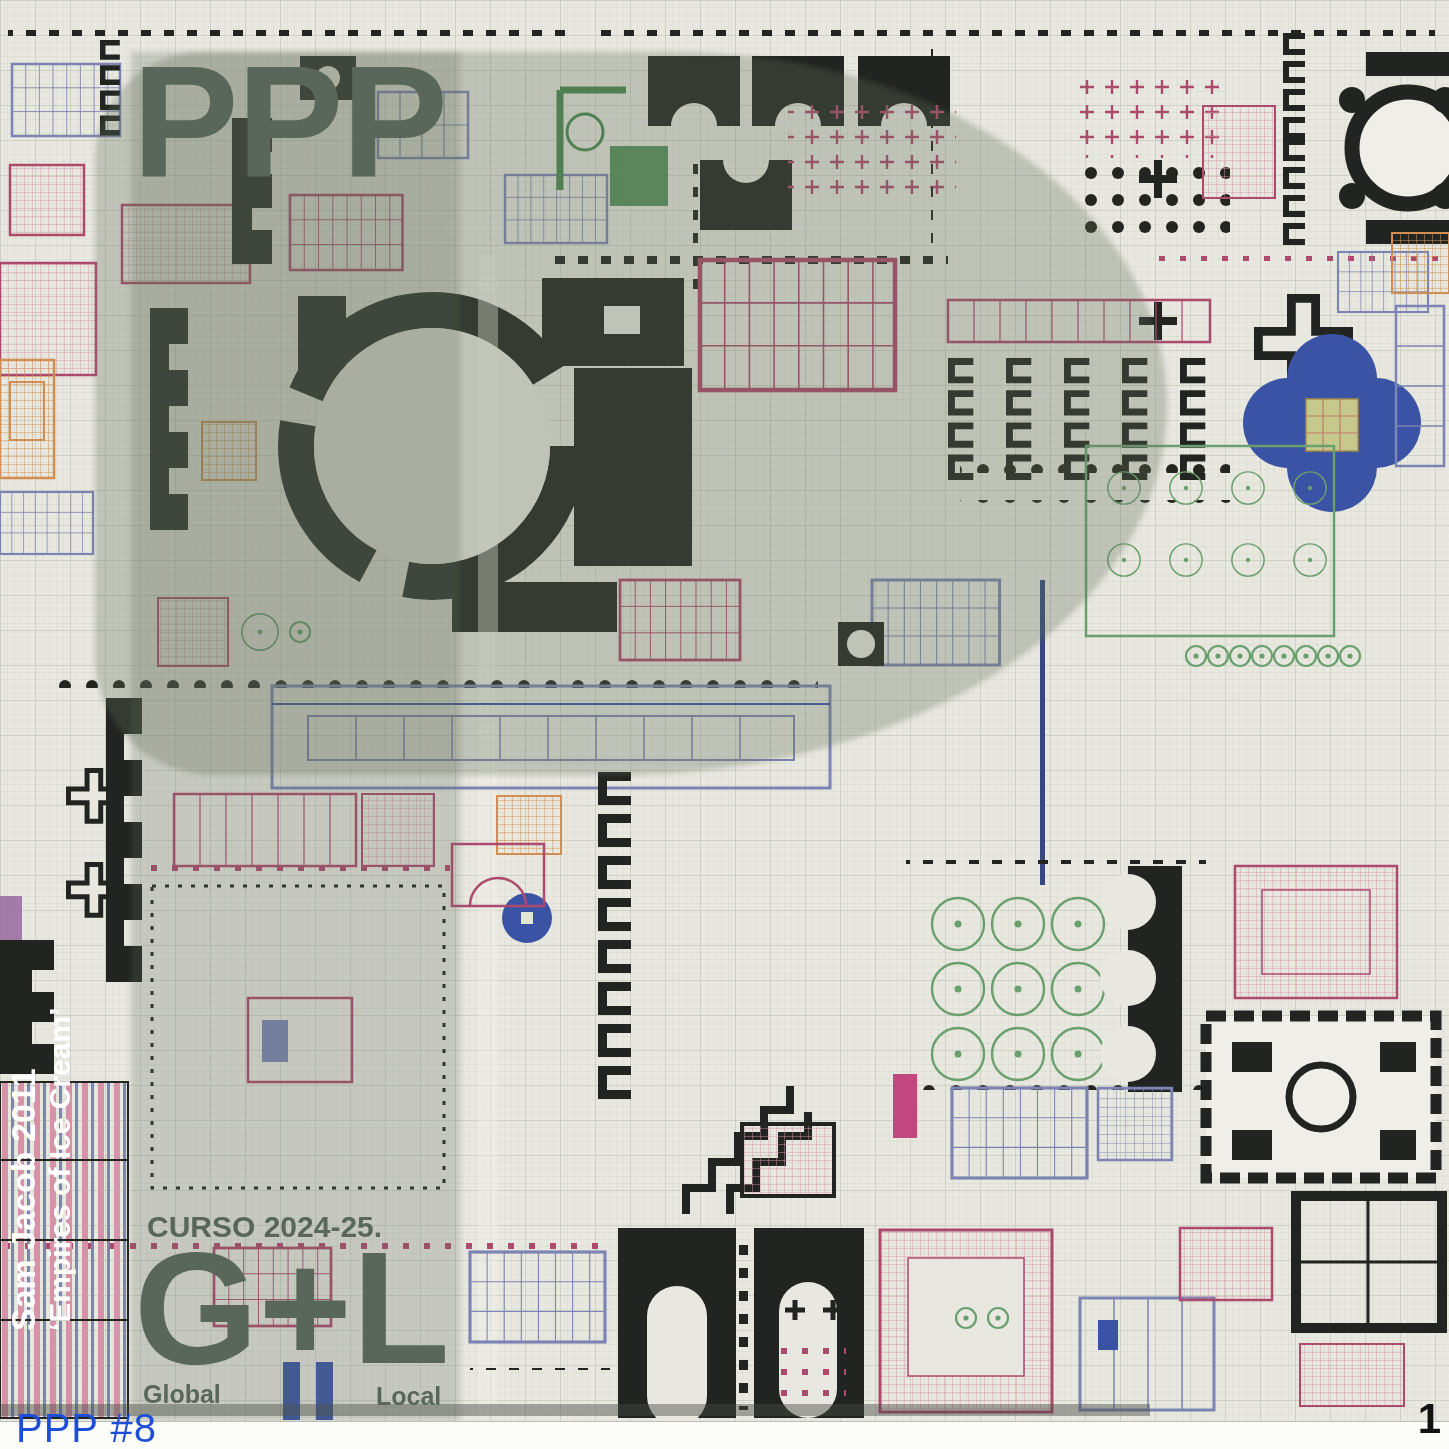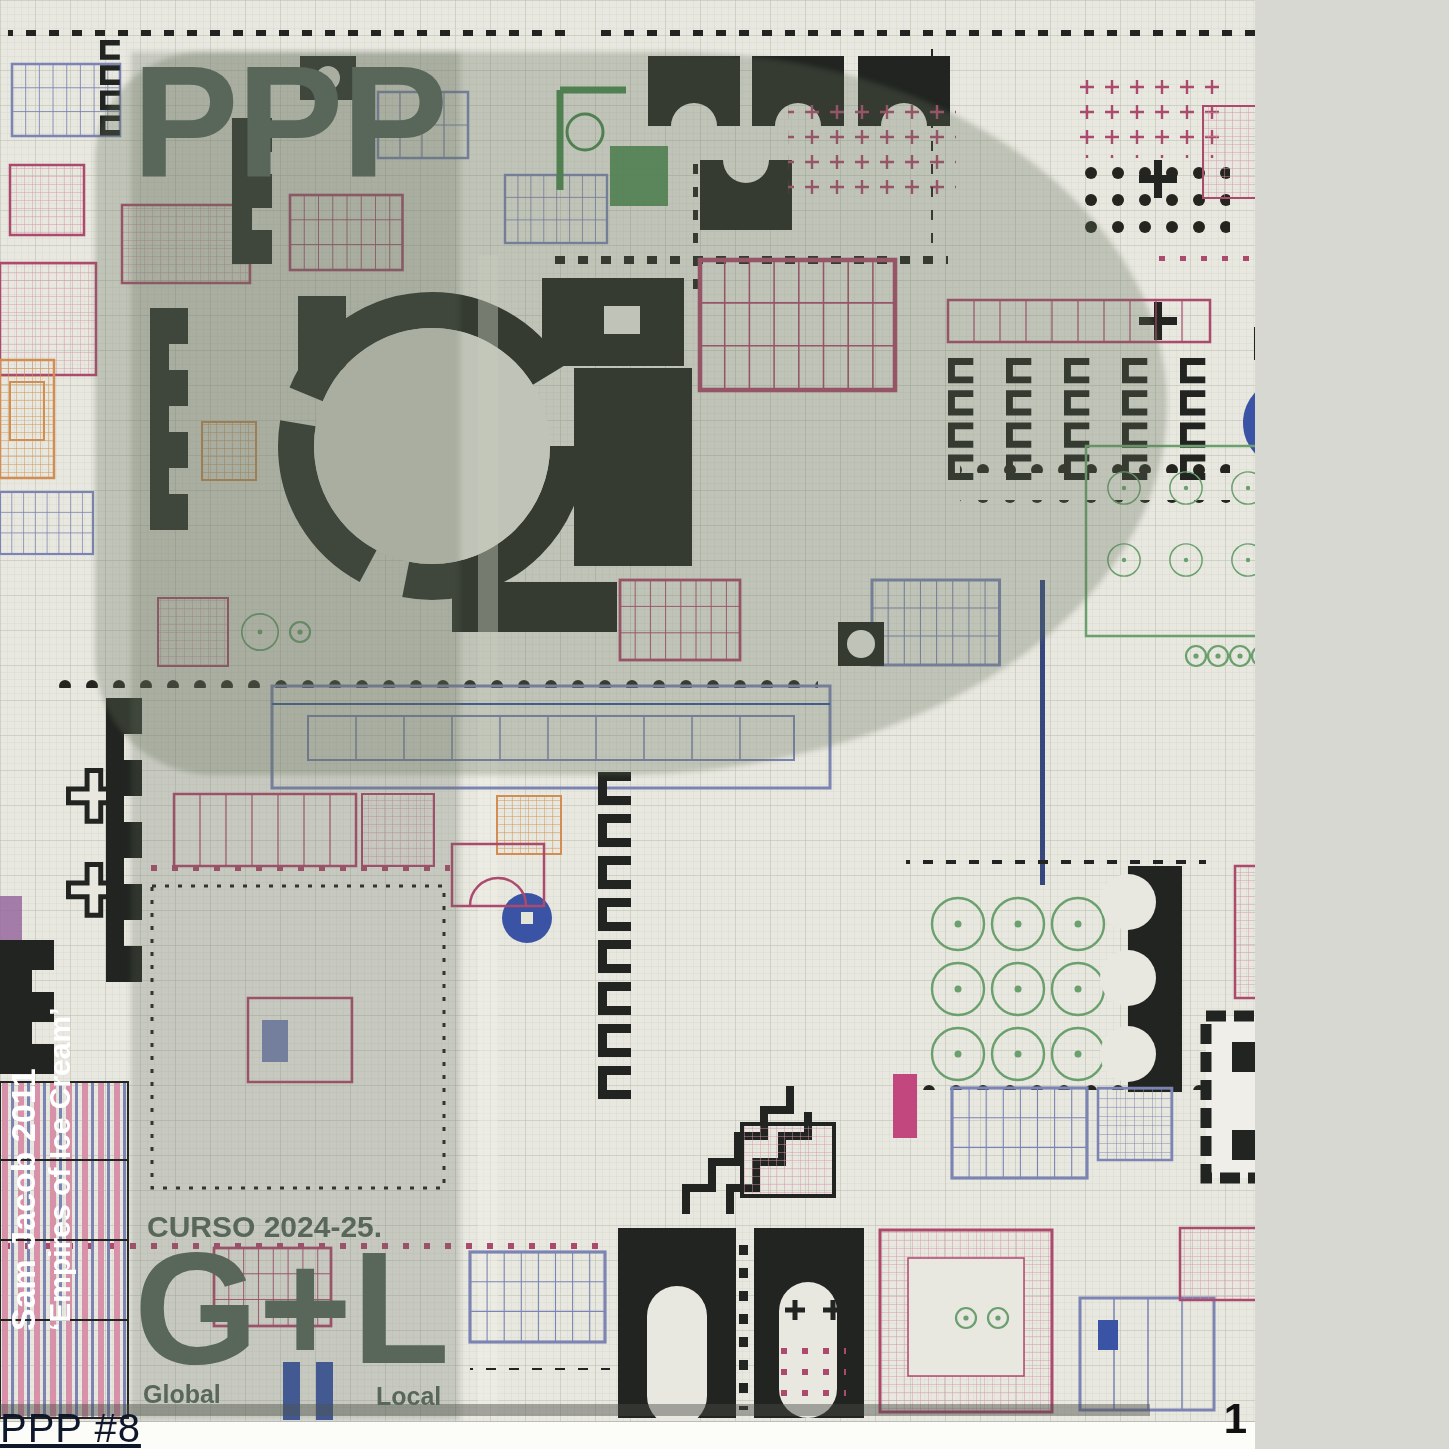--- a/index.html
+++ b/index.html
@@ -1,36 +1,36 @@
 <!DOCTYPE html>
 <html><head>
 <meta charset="utf-8">
 <style>
   html,body{margin:0;padding:0;background:#d8d8d2;}
-  .poster{position:relative;width:1255px;height:1449px;overflow:hidden;background:#e8e7e0;
+  .poster{position:relative;width:1449px;height:1449px;overflow:hidden;background:#e8e7e0;
           font-family:"Liberation Sans", sans-serif;}
   .poster svg{display:block;position:absolute;left:0;top:0;}
   .overlay{position:absolute;filter:blur(2.5px);}
   .capsule{left:95px;top:52px;width:1072px;height:723px;
            background:rgba(100,112,90,0.30);
            border-radius:110px 500px 560px 120px / 110px 360px 375px 120px;}
   .band{left:131px;top:52px;width:329px;height:1369px;background:rgba(98,110,90,0.24);}
   .txt{position:absolute;color:#58675a;font-weight:bold;line-height:1;white-space:nowrap;}
   .ppp{left:132px;top:42px;font-size:160px;letter-spacing:-2px;}
   .curso{left:147px;top:1212px;font-size:30px;}
   .gl{left:134px;top:1228px;font-size:160px;letter-spacing:0px;}
   .global{left:143px;top:1382px;font-size:25px;}
   .local{left:376px;top:1384px;font-size:25px;}
   .credit{position:absolute;left:4px;top:1331px;width:420px;color:#ffffff;font-weight:bold;
           transform:rotate(-90deg);transform-origin:0 0;line-height:1.16;}
   .credit .l1{font-size:34px;display:block;}
   .credit .l2{font-size:30px;display:block;}
   .strip{position:absolute;left:0;top:1421px;width:100%;height:28px;background:#fcfcf9;
          border-top:1px solid rgba(70,70,62,.35);}
-  .footer-id{position:absolute;left:0;top:1408px;font-size:40px;color:#0f172a;letter-spacing:1px;line-height:1;text-decoration:underline;}
+  .footer-id{position:absolute;left:16px;top:1408px;font-size:40px;color:#1d4ed8;letter-spacing:1px;line-height:1;}
   .page-num{position:absolute;right:8px;top:1398px;font-size:42px;font-weight:bold;color:#111;line-height:1;}
 </style>
 </head>
 <body>
 
 <div class="poster">
 
 <svg width="1449" height="1449" viewBox="0 0 1449 1449" aria-hidden="true">
 <defs>
   <pattern id="g1" width="7" height="7" patternUnits="userSpaceOnUse">

